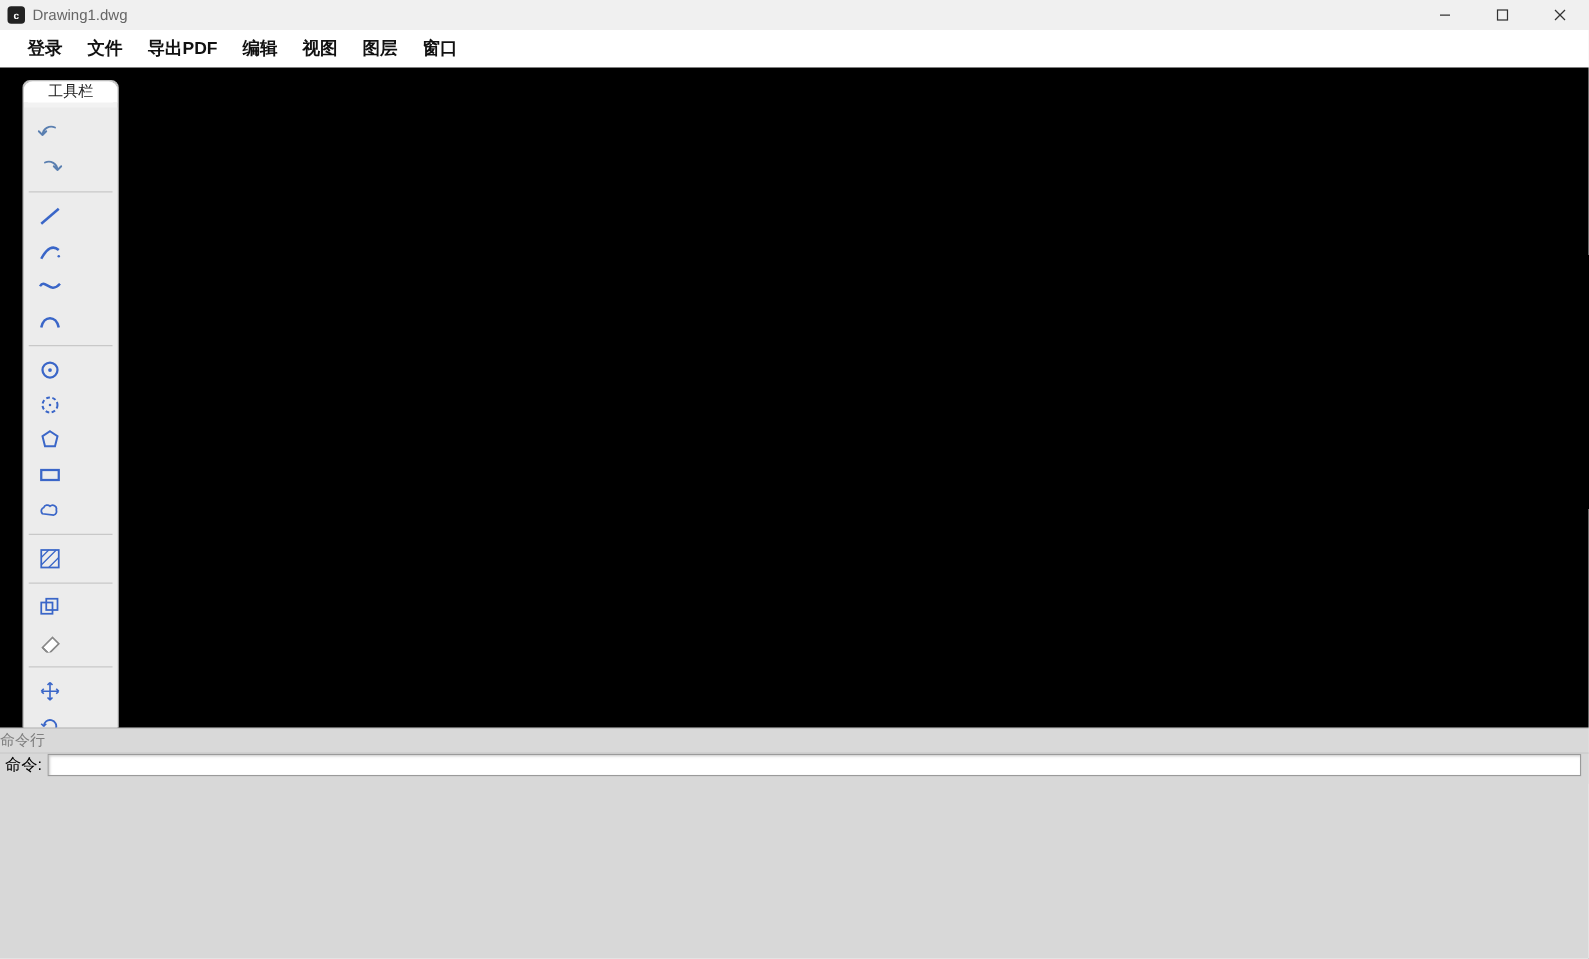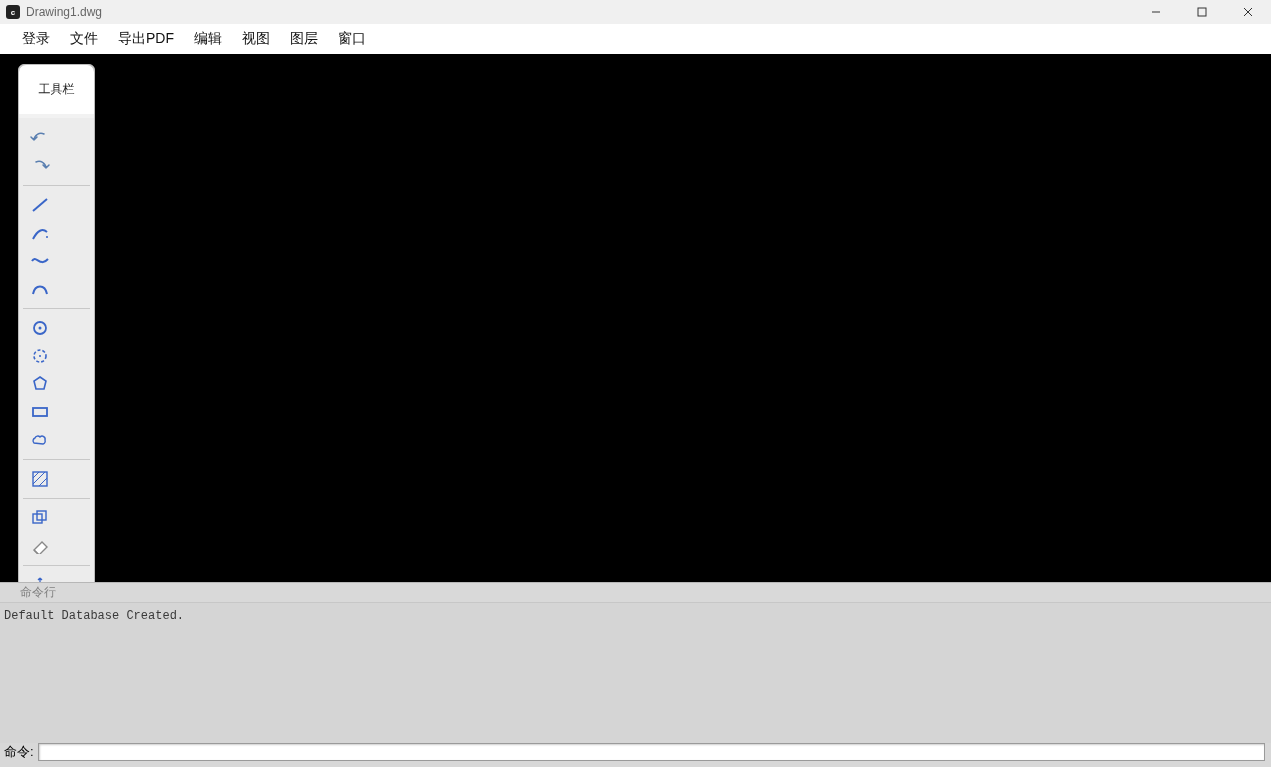--- a/index.html
+++ b/index.html
@@ -11,44 +11,44 @@
   .titlebar .app-icon {
     width:14px; height:14px; background:#222; border-radius:3px; margin:0 6px 0 6px;
     display:inline-flex; align-items:center; justify-content:center; color:#fff; font-size:8px; font-weight:bold;
   }
   .titlebar .win-controls { position:absolute; right:0; top:0; height:24px; display:flex;}
   .titlebar .win-btn { width:46px; height:24px; display:flex; align-items:center; justify-content:center; color:#555;}
   .menubar {
     height: 30px; background:#fff; display:flex; align-items:center; padding-left:12px; font-size:14px; color:#111;
     border-bottom:0;
   }
-  .menubar .menu-item { padding:0 10px; height:41px; display:flex; align-items:center; cursor:default;}
+  .menubar .menu-item { padding:0 10px; height:41px; display:flex; align-items:center; cursor:default;font-weight:bold;}
   .workspace {
     height: calc(100% - 24px - 30px - 185px); background:#000; position:relative; overflow:hidden;
   }
   
   .toolbox {
     position:absolute; left:18px; top:10px; width:77px; background:#f2f2f2; border:1px solid #bcbcbc;
     border-radius:6px 6px 0 0; box-shadow:0 2px 6px rgba(0,0,0,0.25); overflow:hidden;
   }
   .toolbox-tab {
     background:#fff; border:1px solid #bcbcbc; border-bottom:none; border-radius:8px 8px 0 0;
-    font-size:12px; padding:16px 0; text-align:center; margin:-1px -1px 4px -1px; color:#222;
+    font-size:12px; padding:0 0; text-align:center; margin:-1px -1px 4px -1px; color:#222;
   }
   .tool-body { background:#ececec; padding:4px 4px 6px 4px;}
   .group { display:flex; flex-wrap:wrap; padding:2px 0;}
   .sep { height:1px; background:#c8c8c8; margin:3px 0;}
   .tool-btn {
     width:30px; height:26px; border:1px solid transparent; border-radius:3px; display:flex; align-items:center; justify-content:center;
     margin:1px 2px; cursor:default;
   }
   .tool-btn svg{ display:block;}
   
   .cmd-panel { height:185px; width:100%; background:#d8d8d8; display:flex; flex-direction:column; border-top:1px solid #b7b7b7;}
-  .cmd-header { height:20px; border-bottom:1px solid #c7c7c7; font-size:12px; color:#808080; padding-left:20px; display:flex; align-items:center; background:#d9d9d9;}
+  .cmd-header { height:20px; border-bottom:1px solid #c7c7c7; font-size:12px; color:#808080; padding-left:0; display:flex; align-items:center; background:#d9d9d9;}
   .cmd-log { flex:1; background:#d5d5d5; font-family:"Courier New",monospace; font-size:12px; color:#3a3a3a; padding:6px 4px; white-space:pre; overflow:auto;}
   .cmd-input-row { height:24px; display:flex; align-items:flex-start; padding:0 6px 4px 4px; background:#d8d8d8; gap:4px;}
   .cmd-input-row label{ font-size:13px;}
   .cmd-input-row input{
     flex:1; height:18px; border:1px solid #9a9a9a; background:#fff; box-shadow:inset 1px 1px 2px rgba(0,0,0,.2);
     font-size:12px; padding:0 4px;
   }
 </style>
 </head>
 <body>
@@ -202,18 +202,17 @@
         </div>
 
       </div>
 
     </div>
   </div>
 </div>
 
 <div class="cmd-panel">
   <div class="cmd-header">命令行</div>
-  <div class="cmd-log">Default Database Created.</div>
   <div class="cmd-input-row">
     <label>命令:</label>
     <input type="text" value="" style="">
   </div>
 </div>
 
 </body></html>

